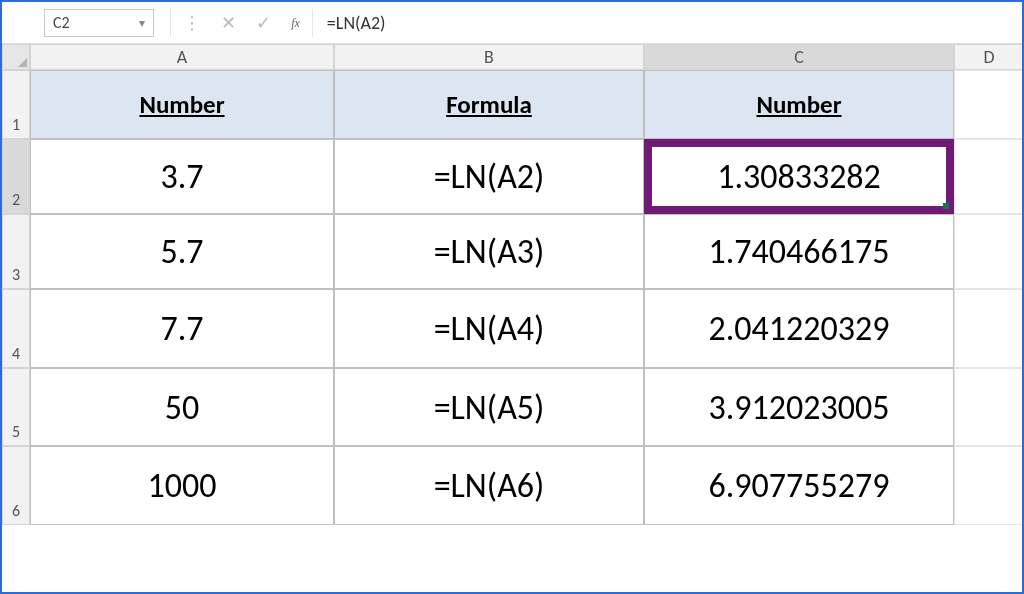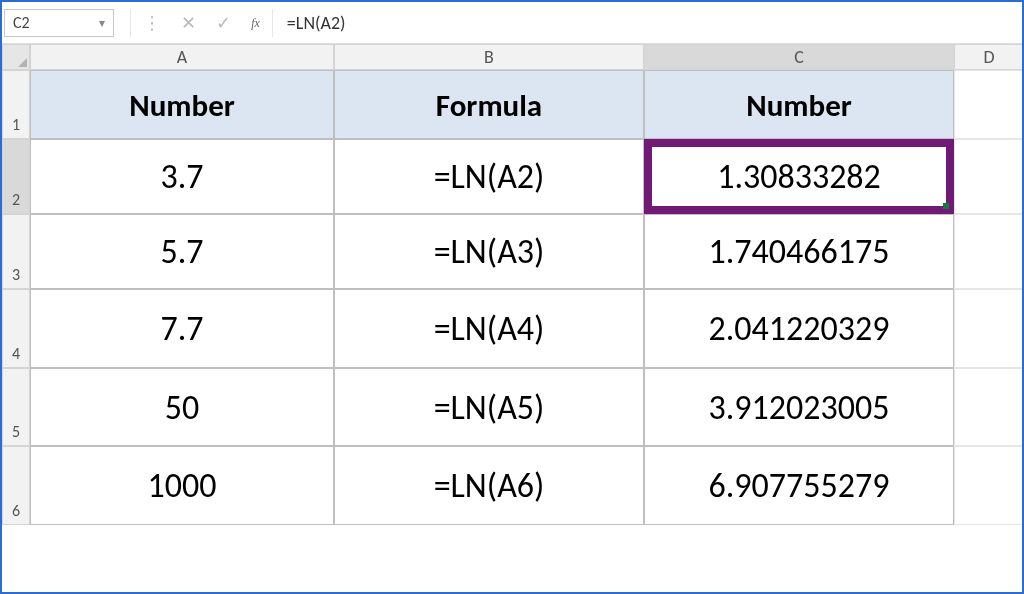--- a/index.html
+++ b/index.html
@@ -12,20 +12,21 @@
     height: 594px;
     overflow: hidden;
   }
   .formula-bar {
     height: 42px;
     background: #fff;
     border-bottom: 1px solid #e0e0e0;
     display: flex;
     align-items: center;
     gap: 0;
+    padding-left: 40px;
   }
   .name-box {
     width: 110px;
     height: 28px;
     border: 1px solid #c8c8c8;
     display: flex;
     align-items: center;
     padding: 0 8px;
     font-size: 16px;
     color: #444;
@@ -111,21 +112,22 @@
     display:flex;
     align-items:center;
     justify-content:center;
     font-size: 34px;
     color:#000;
     background:#fff;
   }
   .cell.header {
     background:#dce6f2;
     font-weight:700;
-    font-size:31px;
+    font-size:25px;
+    text-decoration:underline;
   }
   .cell.empty {
     border-color:#e6e6e6;
   }
   .cell.selected {
     border: 8px solid #701a75;
     position: relative;
     z-index: 2;
   }
   .cell.selected::after {

